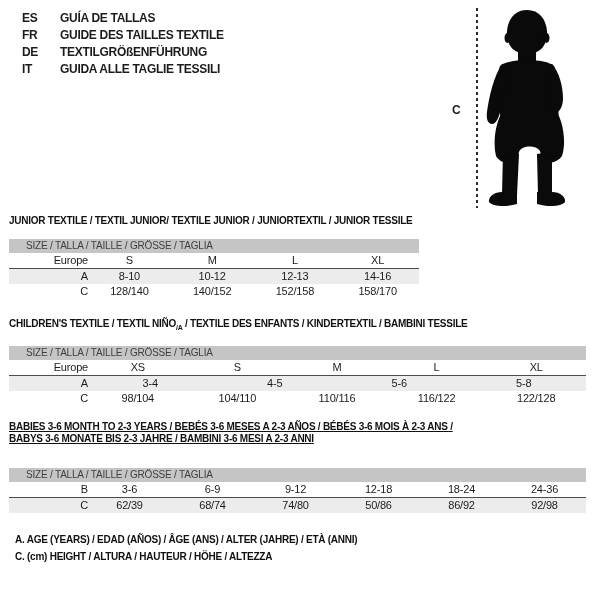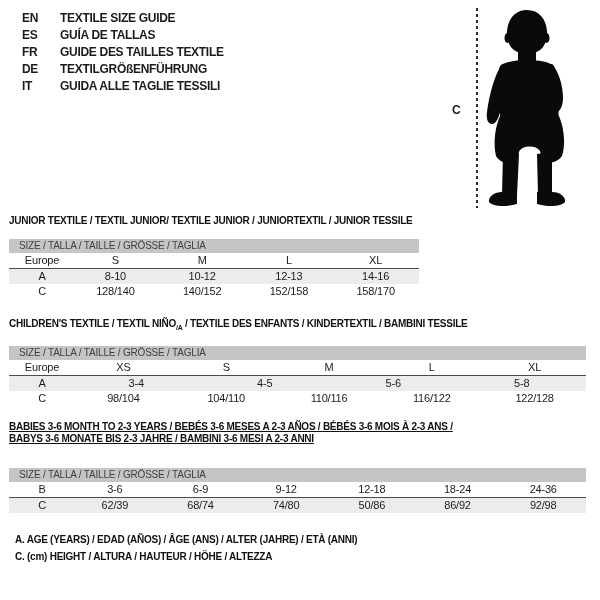--- a/index.html
+++ b/index.html
@@ -24,41 +24,37 @@
   .t2{top:318px;width:577px;}
   .t3{top:421px;width:577px;}
   .tbl h2{
     margin:0 0 12px 0;font-size:10px;line-height:12px;font-weight:700;
     letter-spacing:-0.25px;color:#111;
   }
   .t3 h2{margin-bottom:23px;text-decoration:underline;}
   .subscript{font-size:7px;vertical-align:sub;}
   .size-bar{
     height:14px;line-height:14px;background:#c5c5c5;color:#3f3f3f;
-    font-size:10px;padding-left:10px;letter-spacing:-0.2px;
+    font-size:10px;padding-left:17px;letter-spacing:-0.2px;
   }
   .row{display:flex;height:15px;line-height:15px;font-size:11px;letter-spacing:-0.2px;}
-  .row .lbl{flex:0 0 60px;padding-left:3px;text-align:center;}
+  .row .lbl{flex:0 0 60px;padding-left:3px;text-align:right;margin-left:16px;}
   .row .val{flex:1;text-align:center;}
   .head-row{border-bottom:1px solid #4c4c4c;}
   .alt{background:#ececec;}
   
   .notes{position:absolute;left:15px;top:531px;}
   .note{line-height:17px;font-size:10px;font-weight:700;letter-spacing:-0.25px;color:#111;}
 </style>
 </head>
 <body>
 
 <div class="page">
 
   <div class="langs">
-    <div class="lang-row">
-      <span class="lang-code">EN</span>
-      <span class="lang-label">TEXTILE SIZE GUIDE</span>
-    </div>
     <div class="lang-row">
       <span class="lang-code">ES</span>
       <span class="lang-label">GUÍA DE TALLAS</span>
     </div>
     <div class="lang-row">
       <span class="lang-code">FR</span>
       <span class="lang-label">GUIDE DES TAILLES TEXTILE</span>
     </div>
     <div class="lang-row">
       <span class="lang-code">DE</span>

